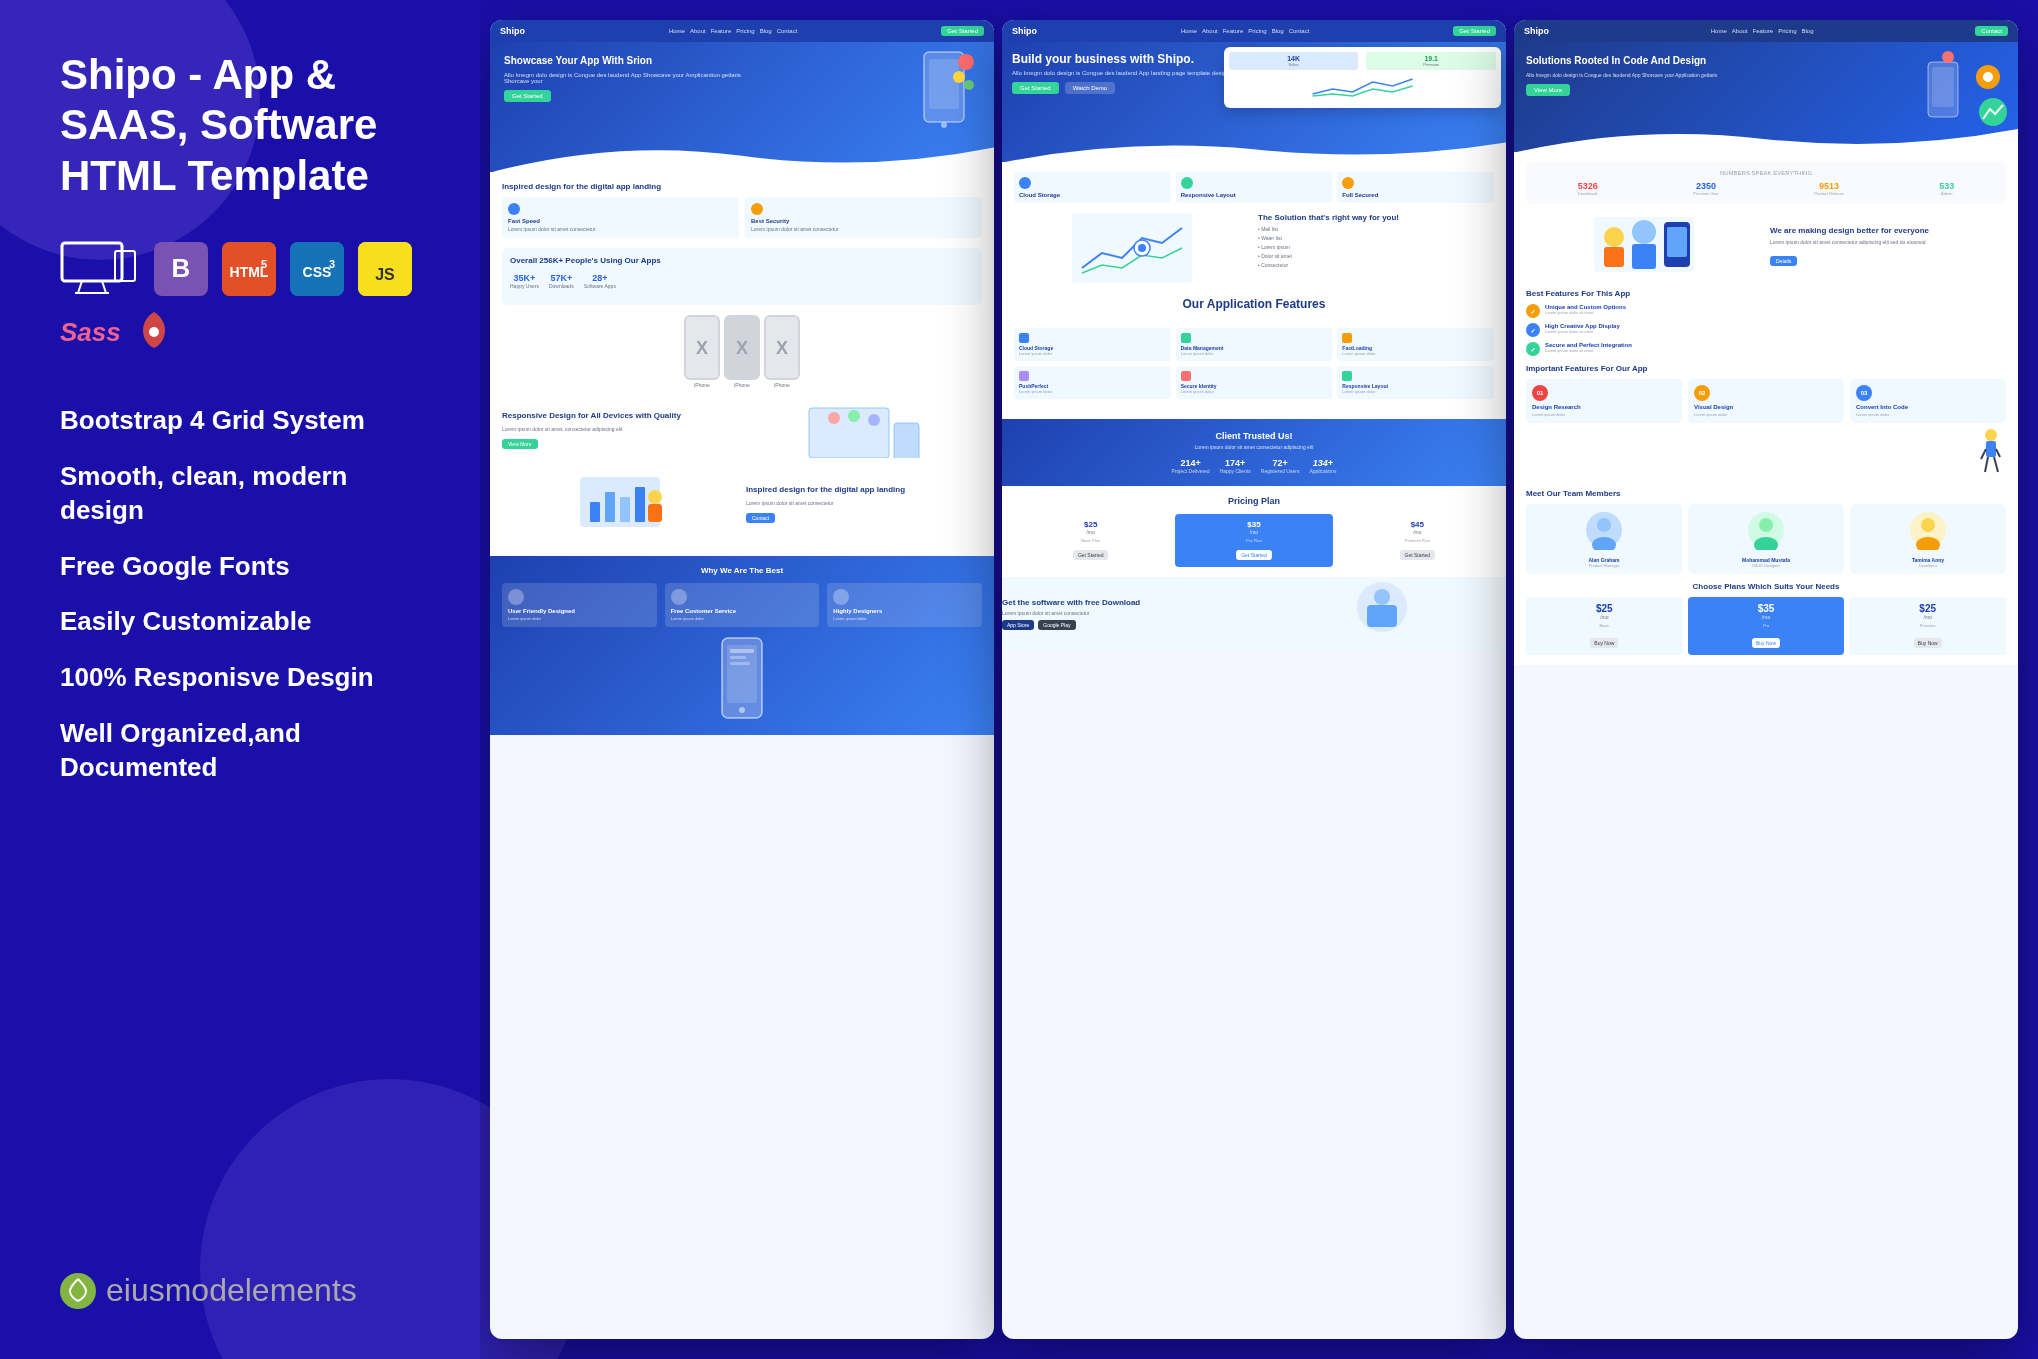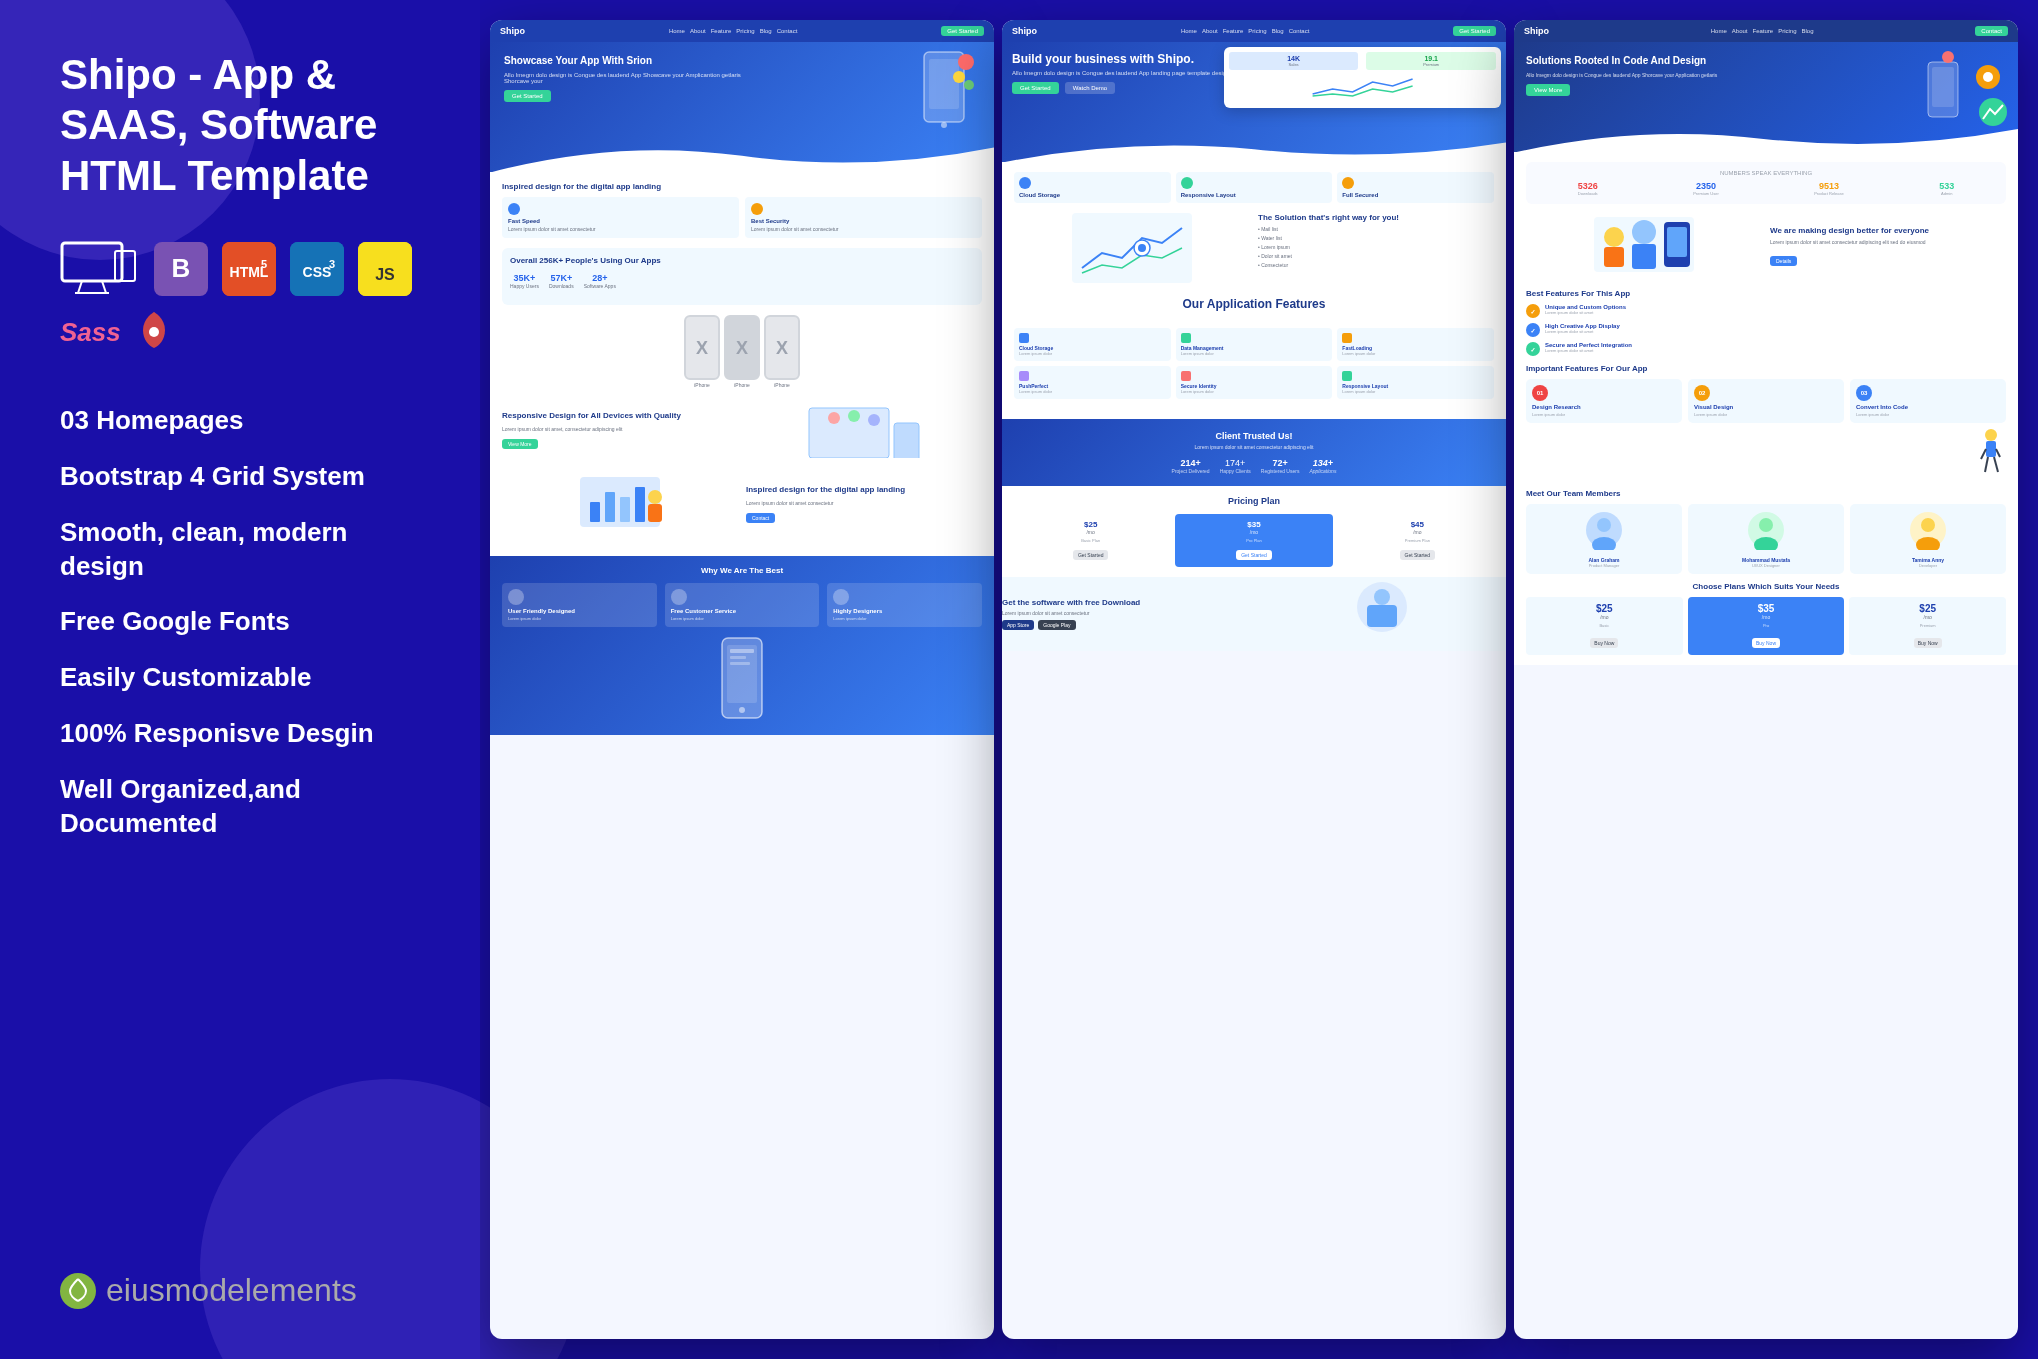--- a/index.html
+++ b/index.html
@@ -391,21 +391,20 @@
 
     <span class="sass-text">Sass</span>
 
     <svg width="38" height="44" viewBox="0 0 38 44">
       <path d="M19 2 C19 2 8 8 8 20 C8 30 14 36 19 38 C24 36 30 30 30 20 C30 8 19 2 19 2Z" fill="#cf4647"></path>
       <circle cx="19" cy="22" r="5" fill="white"></circle>
     </svg>
   </div>
 
   <ul class="features-list">
-    <li>03 Homepages</li>
     <li>Bootstrap 4 Grid System</li>
     <li>Smooth, clean, modern design</li>
     <li>Free Google Fonts</li>
     <li>Easily Customizable</li>
     <li>100% Responisve Desgin</li>
     <li>Well Organized,and Documented</li>
   </ul>
 
   <div class="envato-logo">
     <svg width="36" height="36" viewBox="0 0 36 36">
@@ -709,21 +708,21 @@
 
       <div style="background:linear-gradient(135deg,#1e40af,#3b82f6);padding:12px;">
         <div style="color:white;font-size:9px;font-weight:bold;text-align:center;">Client Trusted Us!</div>
         <div style="color:rgba(255,255,255,0.8);font-size:5px;text-align:center;margin-top:3px;">Lorem ipsum dolor sit amet consectetur adipiscing elit</div>
         <div style="display:flex;gap:10px;justify-content:center;margin-top:8px;">
           <div style="text-align:center;">
             <div style="color:white;font-size:9px;font-weight:bold;">214+</div>
             <div style="color:rgba(255,255,255,0.7);font-size:5px;">Project Delivered</div>
           </div>
           <div style="text-align:center;">
-            <div style="color:white;font-size:9px;font-weight:normal;">174+</div>
+            <div style="color:white;font-size:9px;font-weight:bold;">174+</div>
             <div style="color:rgba(255,255,255,0.7);font-size:5px;">Happy Clients</div>
           </div>
           <div style="text-align:center;">
             <div style="color:white;font-size:9px;font-weight:bold;">72+</div>
             <div style="color:rgba(255,255,255,0.7);font-size:5px;">Registered Users</div>
           </div>
           <div style="text-align:center;font-style:italic;">
             <div style="color:white;font-size:9px;font-weight:bold;">134+</div>
             <div style="color:rgba(255,255,255,0.7);font-size:5px;">Applications</div>
           </div>

